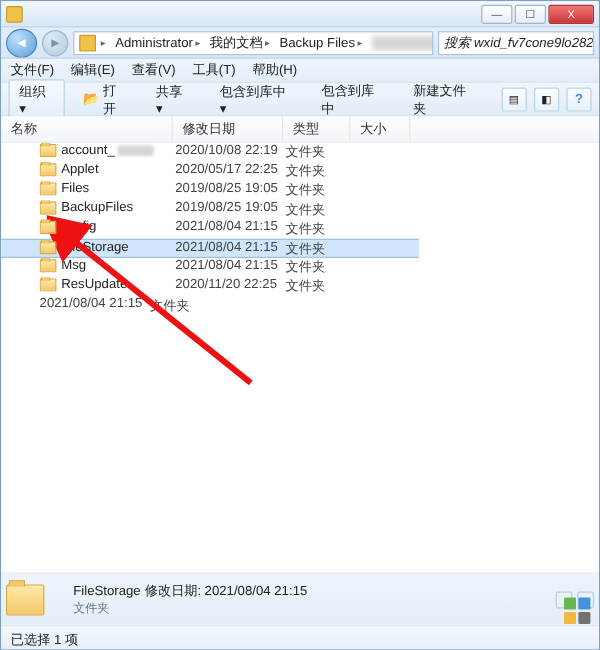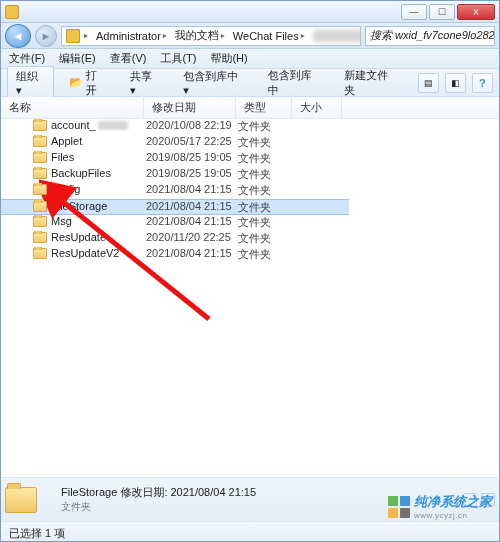--- a/index.html
+++ b/index.html
@@ -93,21 +93,21 @@
         </div>
       <div class="crumb">
           <span>Administrator</span>
           <span class="chev">▸</span>
         </div>
       <div class="crumb">
           <span>我的文档</span>
           <span class="chev">▸</span>
         </div>
       <div class="crumb">
-          <span>WeChat Files</span>
+          <span>Backup Files</span>
           <span class="chev">▸</span>
         </div>
       <div class="crumb">
           <span class="blur"></span>
         </div>
     </div>
     <div class="searchbox" title="搜索 wxid_fv7cone9lo2821">
         <span>搜索 wxid_fv7cone9lo2821</span>
       </div>
   </div>
@@ -217,24 +217,20 @@
       </div>
       <div class="row">
         <div class="fname">
           <span class="folder-i"></span>
           <span>ResUpdate</span>
         </div>
         <div class="fdate">2020/11/20 22:25</div>
         <div class="ftype">文件夹</div>
       </div>
       <div class="row">
-        <div class="fname">
-          <span class="folder-i"></span>
-          <span>ResUpdateV2</span>
-        </div>
         <div class="fdate">2021/08/04 21:15</div>
         <div class="ftype">文件夹</div>
       </div>
     </div>
 
   <div class="detailsbar">
     <div class="big-folder"></div>
     <div class="det-text">
       <div class="ln1"><span>FileStorage</span> <span style="color:#678;font-size:10px"><span>修改日期:</span> <span>2021/08/04 21:15</span></span></div>
       <div class="ln2">文件夹</div>
@@ -249,19 +245,15 @@
     <span>已选择 1 项</span>
   </div>
 
   <div class="watermark">
     <div class="wm-sq">
         <div></div>
         <div></div>
         <div></div>
         <div></div>
       </div>
-    <div class="wm-txt">
-      <div class="l1">纯净系统之家</div>
-      <div class="l2">www.ycyzj.cn</div>
-    </div>
   </div>
 
 </div>
 
 </body></html>

